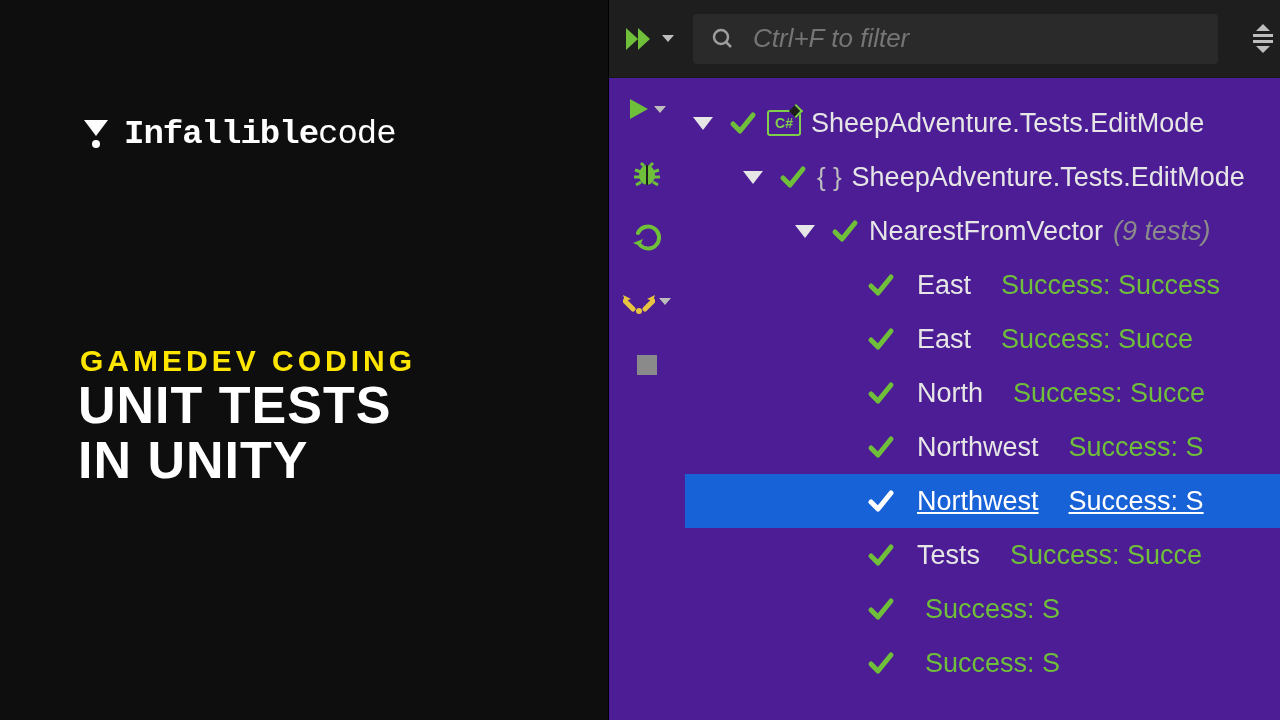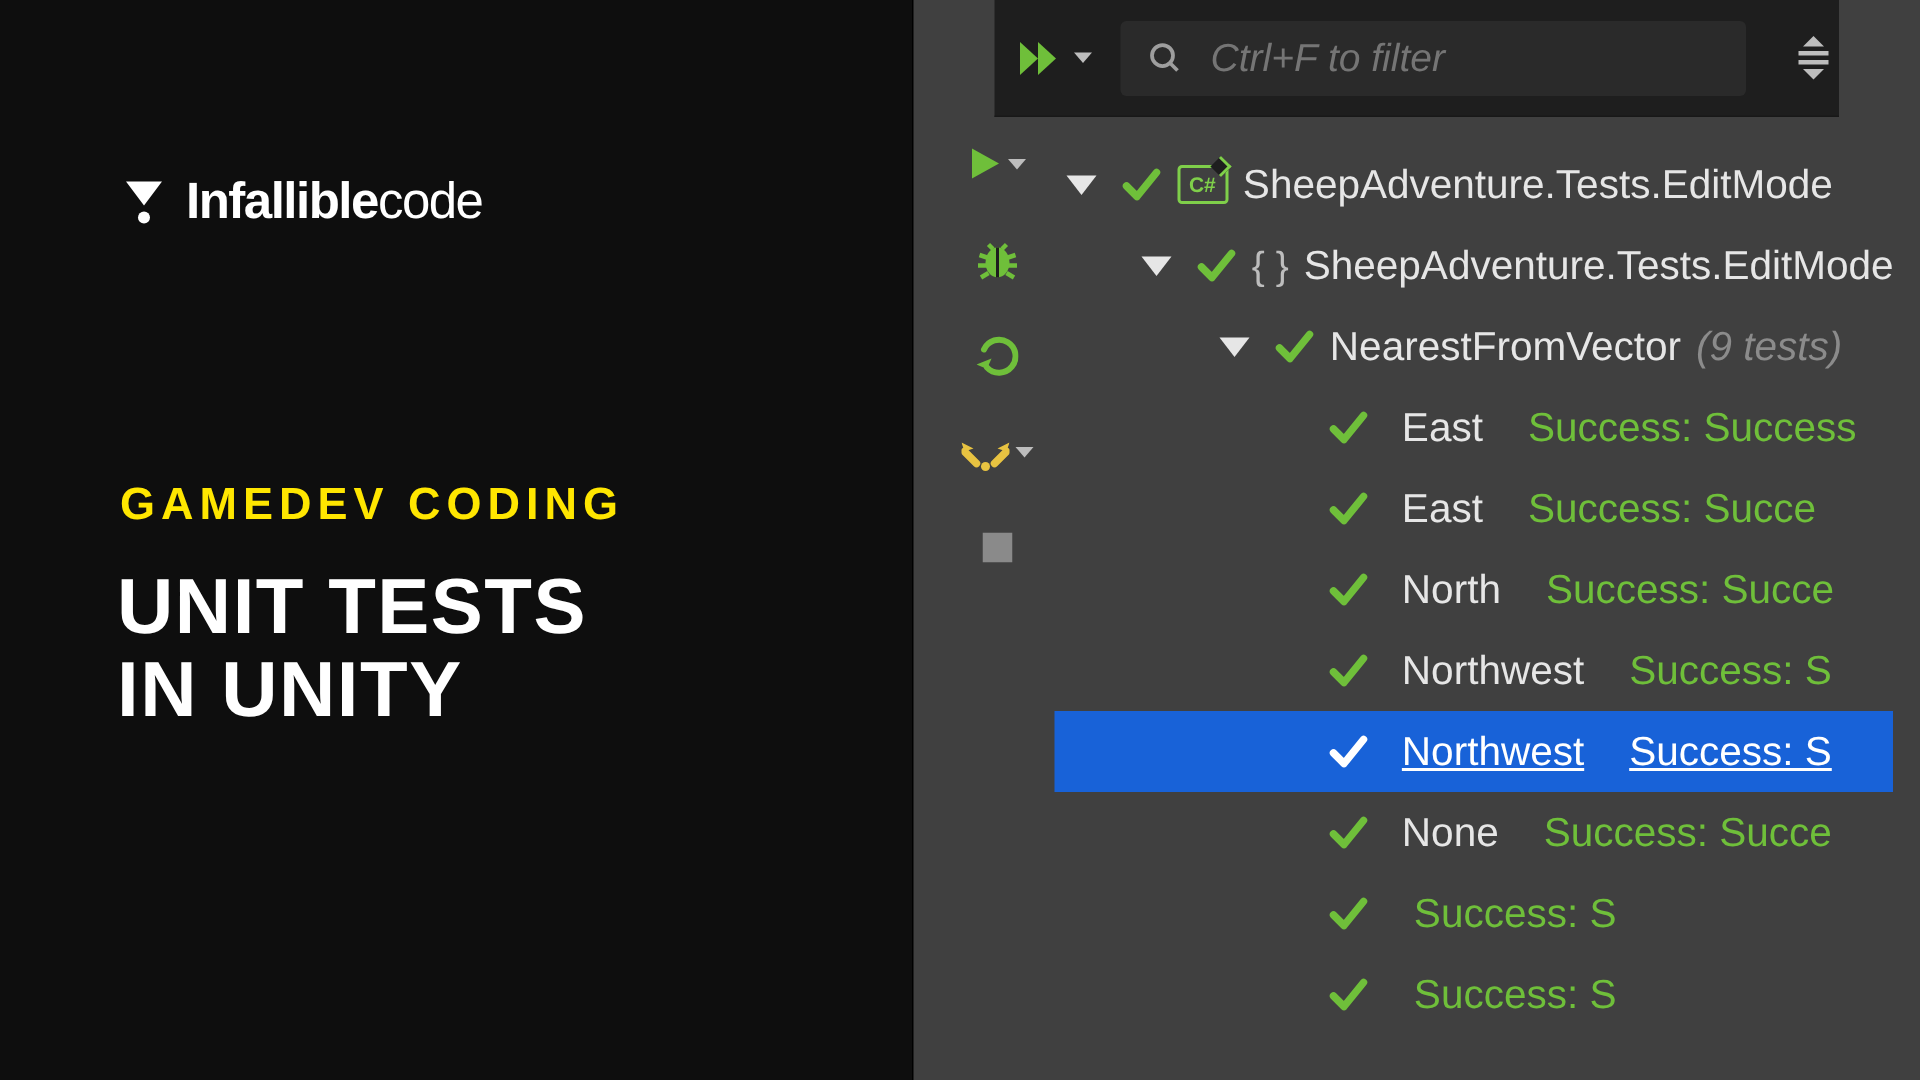--- a/index.html
+++ b/index.html
@@ -14,56 +14,56 @@
     color: #fff;
     position: relative;
   }
   .brand {
     position: absolute;
     top: 115px;
     left: 80px;
     display: flex;
     align-items: center;
     gap: 12px;
+    font-family: Liberation Mono, monospace;
   }
   .brand-logo {
     width: 32px; height: 32px;
     display: inline-flex; align-items: center; justify-content: center;
   }
   .brand-text { font-size: 34px; font-weight: 400; letter-spacing: -1px; color:#fff; }
   .brand-text b { font-weight: 800; }
 
   .subtitle {
     position: absolute;
-    top: 320px; left: 80px;
+    top: 344px; left: 80px;
     color: #ffe600;
     font-weight: 800;
     font-size: 30px;
     letter-spacing: 4px;
   }
   .title {
     position: absolute;
     top: 378px; left: 78px;
     color: #fff;
     font-weight: 600;
     font-size: 52px;
     line-height: 1.05;
     letter-spacing: 1px;
   }
 
   
   .right {
     flex: 1;
     height: 100%;
-    background: #404040;
+    background: #4c1d95;
     display: flex;
     flex-direction: column;
     overflow: hidden;
     border-left: 1px solid #000;
-    align-items: center;
   }
   .toolbar {
     height: 78px;
     display: flex;
     align-items: center;
     background: #1e1e1e;
     border-bottom: 1px solid #181818;
     padding-left: 10px;
   }
   .icon-col {
@@ -329,21 +329,21 @@
             </span>
             <span class="row-label">Northwest</span>
             <span class="success-txt">Success: S</span>
           </div>
           <div class="tree-row indent-3">
             <span class="check">
               <svg width="28" height="28" viewBox="0 0 28 28">
                 <path d="M4 15 L11 22 L24 6" stroke="#6fbf3a" stroke-width="5" fill="none" stroke-linecap="round" stroke-linejoin="round"></path>
               </svg>
             </span>
-            <span class="row-label">None</span>
+            <span class="row-label">Tests</span>
             <span class="success-txt">Success: Succe</span>
           </div>
           <div class="tree-row indent-3">
             <span class="check">
               <svg width="28" height="28" viewBox="0 0 28 28">
                 <path d="M4 15 L11 22 L24 6" stroke="#6fbf3a" stroke-width="5" fill="none" stroke-linecap="round" stroke-linejoin="round"></path>
               </svg>
             </span>
             <span class="success-txt">Success: S</span>
           </div>

